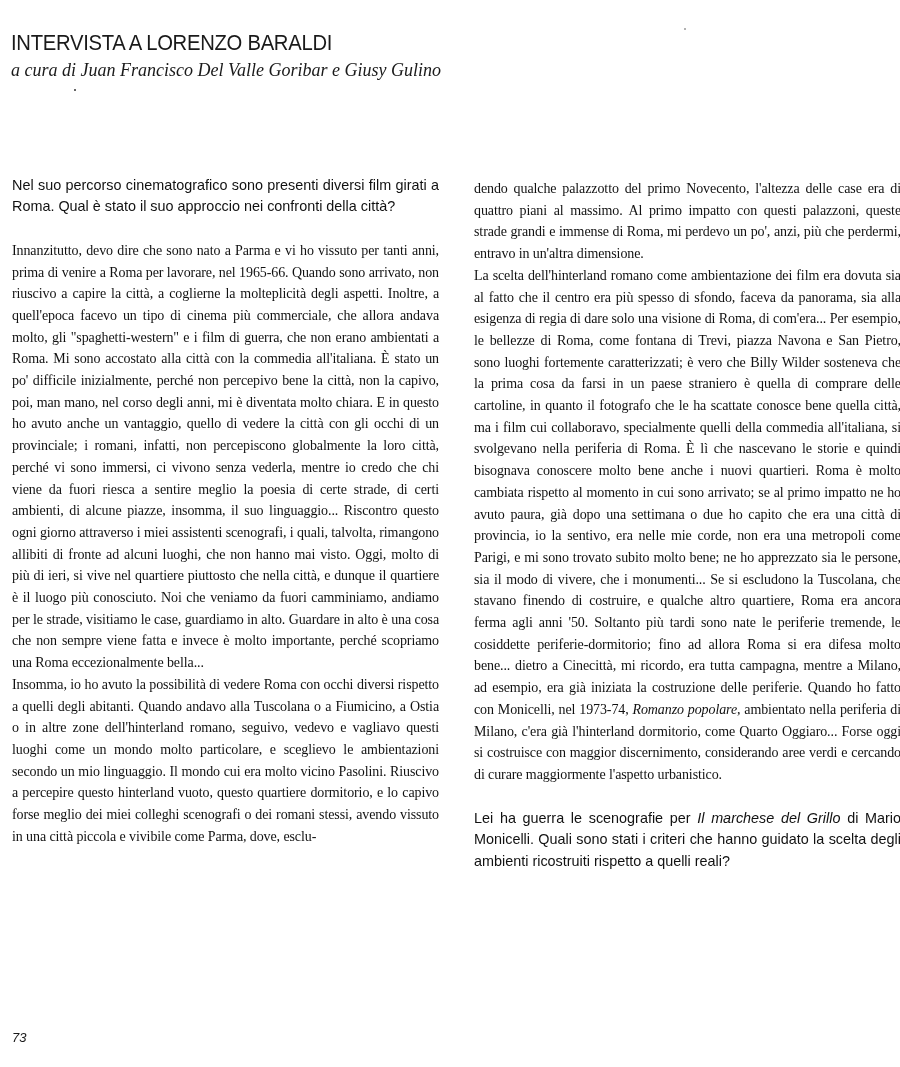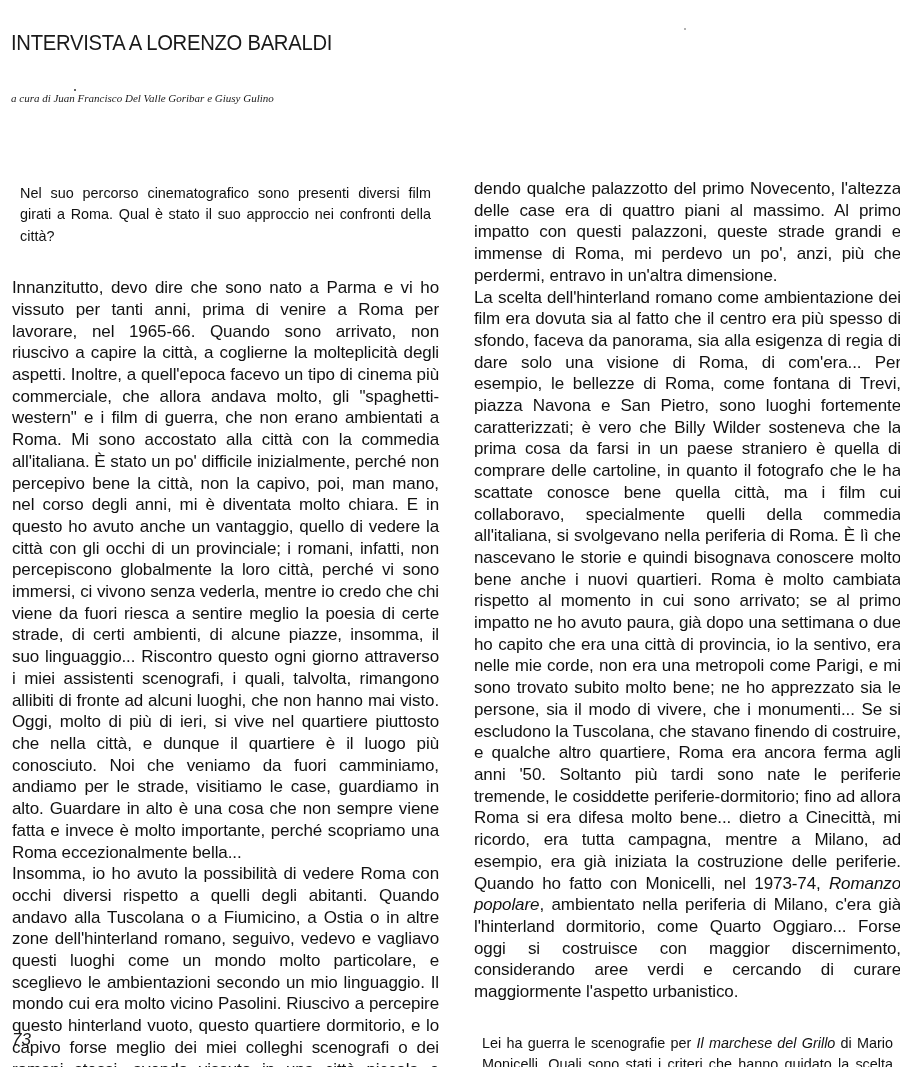--- a/index.html
+++ b/index.html
@@ -10,46 +10,45 @@
   .title {
     position: absolute; left: 11px; top: 30px;
     font-family: "Liberation Sans", "DejaVu Sans", sans-serif;
     font-size: 22px; letter-spacing: -0.3px; color: #1a1a1a;
     transform: scaleX(0.92); transform-origin: left top;
     white-space: nowrap;
   }
   .subtitle {
     position: absolute; left: 11px; top: 60px;
     font-family: "Liberation Serif", "DejaVu Serif", serif;
-    font-style: italic; font-size: 11px; color: #1a1a1a;
+    font-style: italic; font-size: 18px; color: #1a1a1a;
     white-space: nowrap;
-    margin-top: 32px;
   }
   .speck { position: absolute; width: 2px; height: 2px; background: #333; border-radius: 1px; }
   .col {
     position: absolute; top: 175px; width: 427px;
   }
   .col-left { left: 12px; }
   .col-right { left: 474px; top: 178px; }
   .q {
     font-family: "Liberation Sans", "DejaVu Sans", sans-serif;
     font-size: 14.4px; line-height: 21.4px; text-align: justify;
-    margin: 8px; color: #111;
+    margin: 0; color: #111;
   }
   .q i { }
   .a {
-    font-family: Liberation Sans, sans-serif;
-    font-size: 17px; line-height: 21.7px; text-align: justify;
+    font-family: Liberation Serif, serif;
+    font-size: 14px; line-height: 21.7px; text-align: justify;
     margin: 0; color: #111; letter-spacing: -0.1px;
   }
   .gap { height: 22px; }
   .page-num {
     position: absolute; left: 12px; top: 1030px;
     font-family: "Liberation Sans", "DejaVu Sans", sans-serif;
-    font-style: italic; font-size: 17px; color: #1a1a1a;
+    font-style: italic; font-size: 13px; color: #1a1a1a;
   }
 </style>
 </head>
 <body>
 
 <div>
   <div class="title">INTERVISTA A LORENZO BARALDI</div>
   <div class="subtitle">a cura di Juan Francisco Del Valle Goribar e Giusy Gulino</div>
   <span class="speck" style="left:74px; top:89px;"></span>
   <span class="speck" style="left:684px; top:28px; background:#999;"></span>

